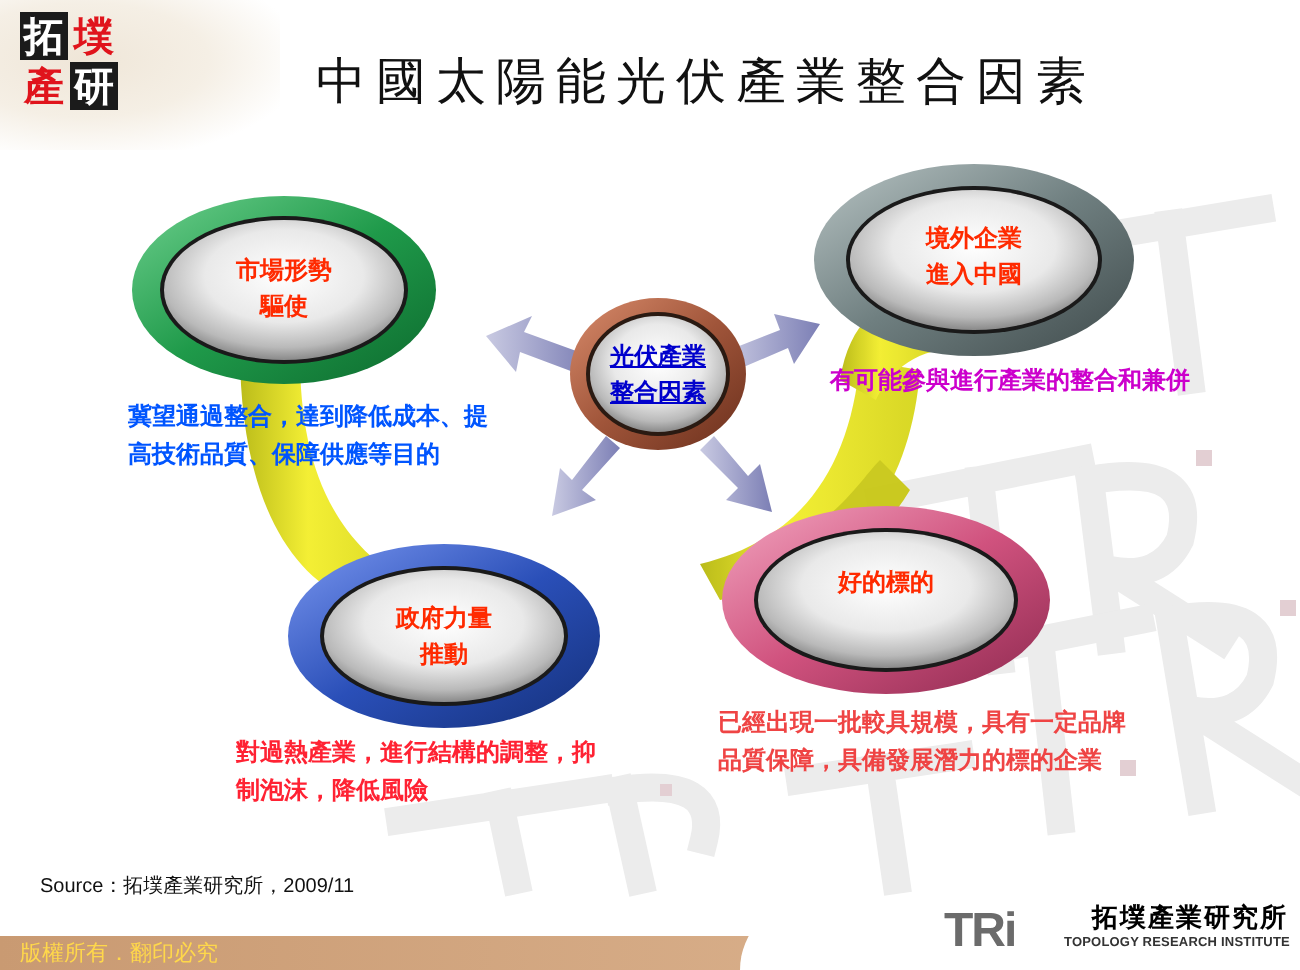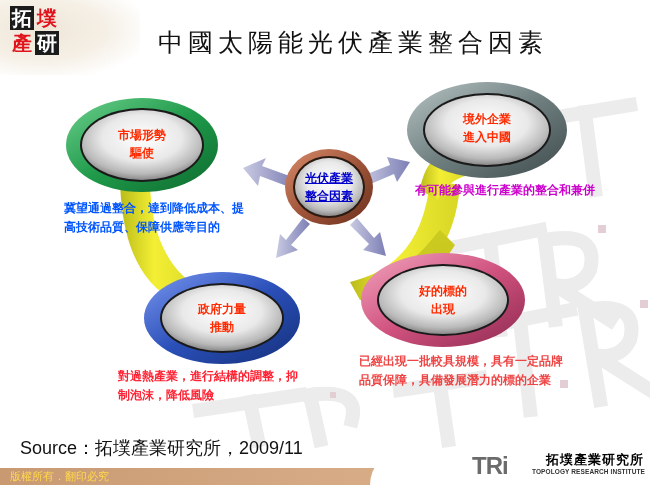--- a/index.html
+++ b/index.html
@@ -15,42 +15,42 @@
   .logo-grid { position:absolute; left:10px; top:6px; width:50px; height:50px; }
   .logo-cell {
     position:absolute; width:24px; height:24px; font-size:20px; line-height:24px; text-align:center;
     font-family:"DejaVu Sans", sans-serif; font-weight:bold;
   }
   .logo-cell.dark { background:#1b1b1b; color:#ffffff; }
   .logo-cell.light { color:#e0141c; }
 
   .title {
     position:absolute; left:158px; top:25px; width:380px; height:36px;
-    font-family:Liberation Serif, serif; font-size:25px; letter-spacing:5px; color:#111;
+    font-family:Liberation Mono, monospace; font-size:25px; letter-spacing:5px; color:#111;
     line-height:36px; white-space:nowrap;
   }
 
   .diagram { position:absolute; left:0; top:0; width:650px; height:430px; }
 
   .node { position:absolute; }
   .node .label {
     position:absolute; left:0; right:0; text-align:center;
     font-weight:bold; font-size:12px; line-height:17px; color:#ff2a00;
   }
 
   .desc { position:absolute; font-weight:bold; font-size:12px; line-height:19px; white-space:nowrap; }
 
   .center-label {
     position:absolute; left:291px; top:169px; width:76px; text-align:center;
     font-weight:bold; font-size:12px; line-height:18px; color:#0000cc; text-decoration:underline;
   }
 
   .source {
     position:absolute; left:20px; top:436px; font-family:"Liberation Sans", sans-serif;
-    font-size:18px; color:#111; white-space:nowrap;
+    font-size:10px; color:#111; white-space:nowrap;
   }
 
   .footer {
     position:absolute; left:0; top:468px; width:650px; height:17px;
     background: linear-gradient(90deg, #c99a72 0%, #d7ad88 60%, #e8cdb3 100%);
   }
   .footer-text {
     position:absolute; left:10px; top:1px; font-size:11px; color:#ffd84a; line-height:15px;
     white-space:nowrap;
   }
@@ -191,21 +191,20 @@
 <div class="node" style="left:425px;top:111px;width:124px;height:40px;">
   <div class="label" style="top:0;">境外企業</div>
   <div class="label" style="top:18px;">進入中國</div>
 </div>
 <div class="node" style="left:162px;top:301px;width:120px;height:40px;">
   <div class="label" style="top:0;">政府力量</div>
   <div class="label" style="top:18px;">推動</div>
 </div>
 <div class="node" style="left:381px;top:283px;width:124px;height:40px;padding-left:18px;">
   <div class="label" style="top:0;">好的標的</div>
-  <div class="label" style="top:18px;">出現</div>
 </div>
 
 <div class="center-label">
   <div>光伏產業</div>
   <div>整合因素</div>
 </div>
 
 <div class="desc" style="left:64px;top:199px;color:#0055ff;">
   <div>冀望通過整合，達到降低成本、提</div>
   <div>高技術品質、保障供應等目的</div>

